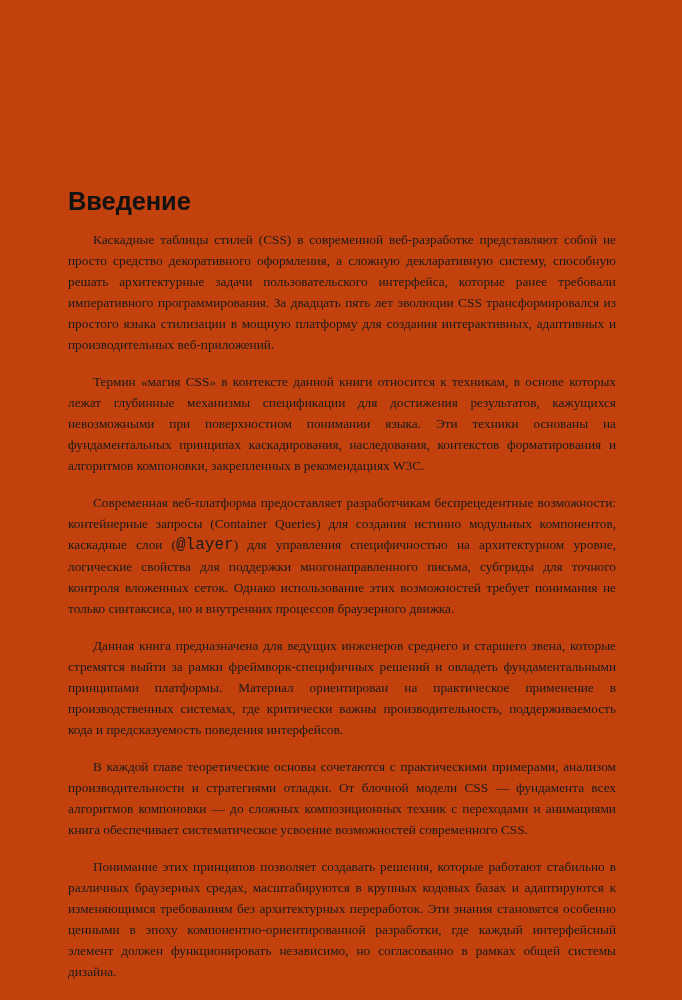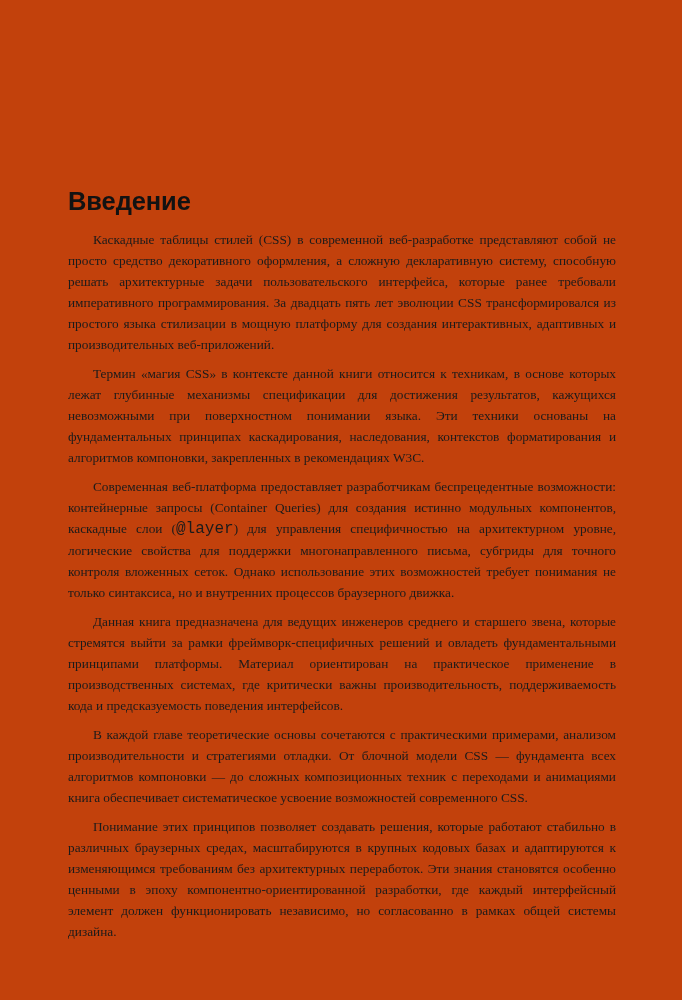--- a/index.html
+++ b/index.html
@@ -42,21 +42,21 @@
     color: #1b1b1b;
     text-align: justify;
     text-justify: inter-word;
     hyphens: manual;
     margin: 0;
     text-indent: 25px;
     -webkit-font-smoothing: antialiased;
   }
 
   .body-text + .body-text {
-    margin-top: 8px;
+    margin-top: 16px;
   }
 
   code, .mono {
     font-family: "Liberation Mono", "DejaVu Sans Mono", monospace;
     font-size: 16px;
     color: #1b1b1b;
   }
 </style>
 </head>
 <body>

